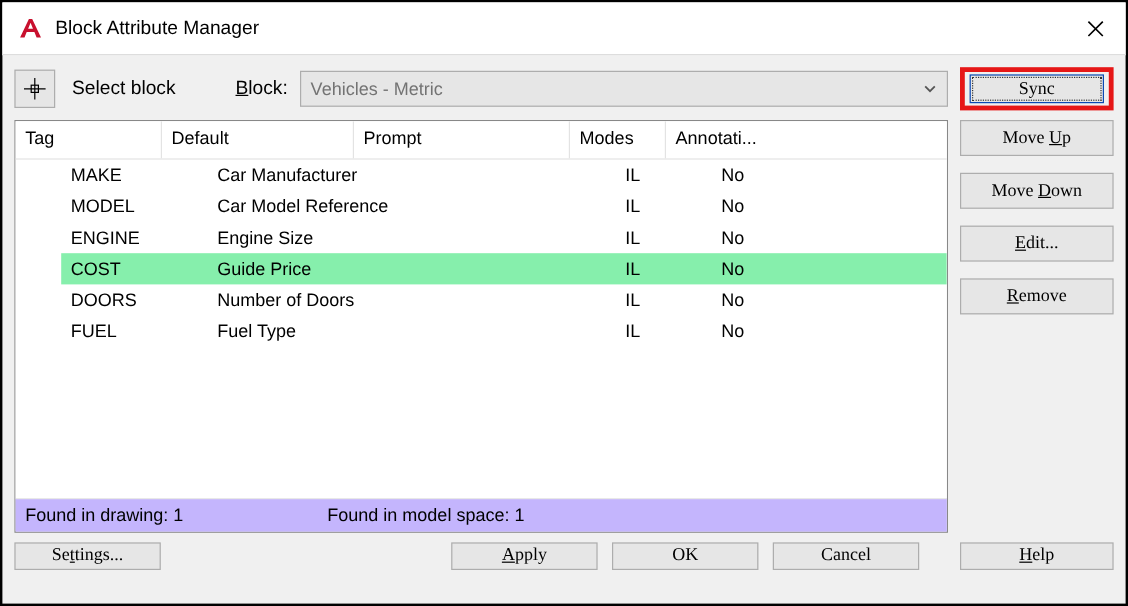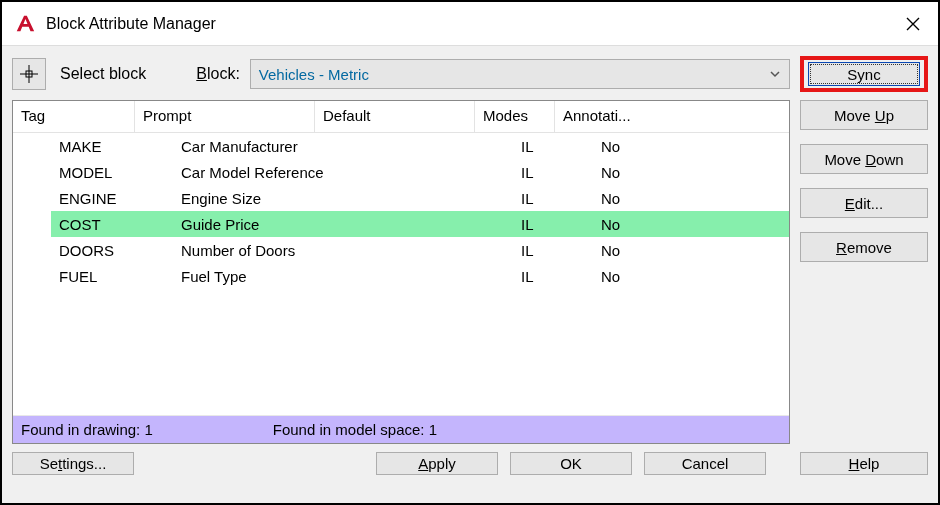--- a/index.html
+++ b/index.html
@@ -8,24 +8,24 @@
     .titlebar { height: 44px; display: flex; align-items: center; background: #fff; border-bottom: 1px solid #ddd; }
     .app-icon { width: 26px; height: 26px; margin-left: 10px; display:flex; align-items:center; justify-content:center;}
     .title-text { margin-left: 8px; font-size: 16px; color:#000; }
     .title-spacer { flex:1; }
     .close-btn { width: 50px; height: 44px; display:flex; align-items:center; justify-content:center; font-size: 18px; color:#000; background:transparent; border:none; }
     .body { flex:1; display:flex; flex-direction:column; padding: 10px 10px 28px 10px; gap:8px; }
     .toprow { display:flex; align-items:center; gap:10px; }
     .icon-btn { width:34px; height:32px; background:#e6e6e6; border:1px solid #adadad; display:flex; align-items:center; justify-content:center; }
     .label-select { font-size:16px; color:#000; margin-left:4px; }
     .label-block { font-size:16px; color:#000; margin-left:40px; }
-    .block-dd { flex:1; height:30px; background:#e6e6e6; border:1px solid #adadad; display:flex; align-items:center; padding:0 8px; color:#0369a1; position:relative; }
+    .block-dd { flex:1; height:30px; background:#e6e6e6; border:1px solid #adadad; display:flex; align-items:center; padding:0 8px; color:#737373; position:relative; }
     .block-dd .chev { position:absolute; right:8px; }
     .sync-wrap { width:128px; height:36px; border:4px solid #e61717; display:flex; align-items:center; justify-content:center; padding:2px; }
-    .btn { height:28px; background:#e6e6e6; border:1px solid #adadad; font-size:15px; color:#000; display:flex; align-items:center; justify-content:center; padding:0 4px; }
+    .btn { height:28px; background:#e6e6e6; border:1px solid #adadad; font-size:15px; color:#000; display:flex; align-items:center; justify-content:center; padding:0 4px;font-family:Liberation Serif, serif; }
     .sync-btn { width:112px; height:24px; border:1px solid #0a48b3; background:#e6e6e6; outline:1px dotted #333; outline-offset:-3px; }
     .mainrow { flex:1; display:flex; gap:10px; min-height:0; }
     .listwrap { flex:1; display:flex; flex-direction:column; border:1px solid #888; background:#fff; }
     .table { flex:1; display:flex; flex-direction:column; background:#fff; overflow:hidden; }
     .thead { display:flex; height:32px; border-bottom:1px solid #e3e3e3; }
     .th { padding:6px 8px; font-size:15px; color:#000; border-right:1px solid #e3e3e3; }
     .tbody { flex:1; }
     .tr { display:flex; align-items:center; height:26px;margin-left:38px; }
     .tr.sel { background:#86efac; }
     .td { padding:2px 8px; font-size:15px; color:#000; }
@@ -86,22 +86,22 @@
           <span>Sync</span>
         </button>
       </div>
     </div>
 
     <div class="mainrow">
       <div class="listwrap">
         <div class="table">
           <div class="thead">
             <div class="th col-tag">Tag</div>
+            <div class="th col-default">Default</div>
             <div class="th col-prompt">Prompt</div>
-            <div class="th col-default">Default</div>
             <div class="th col-modes">Modes</div>
             <div class="th col-ann" style="border-right:none">Annotati...</div>
           </div>
           <div class="tbody" id="tbody">
               <div class="tr">
                 <div class="td col-tag">MAKE</div>
                 <div class="td col-prompt">Car Manufacturer</div>
                 <div class="td col-default"></div>
                 <div class="td col-modes">IL</div>
                 <div class="td col-ann">No</div>

